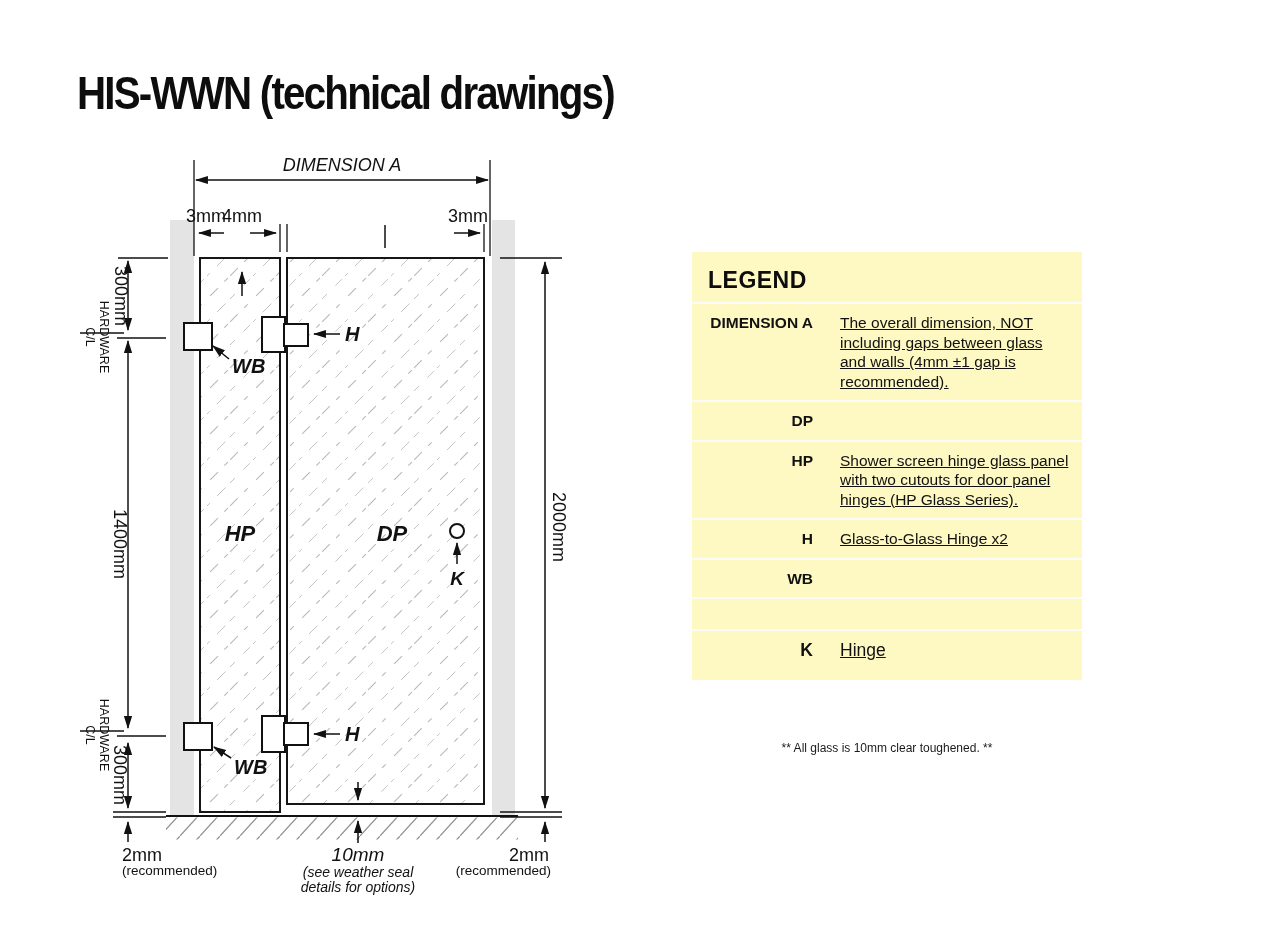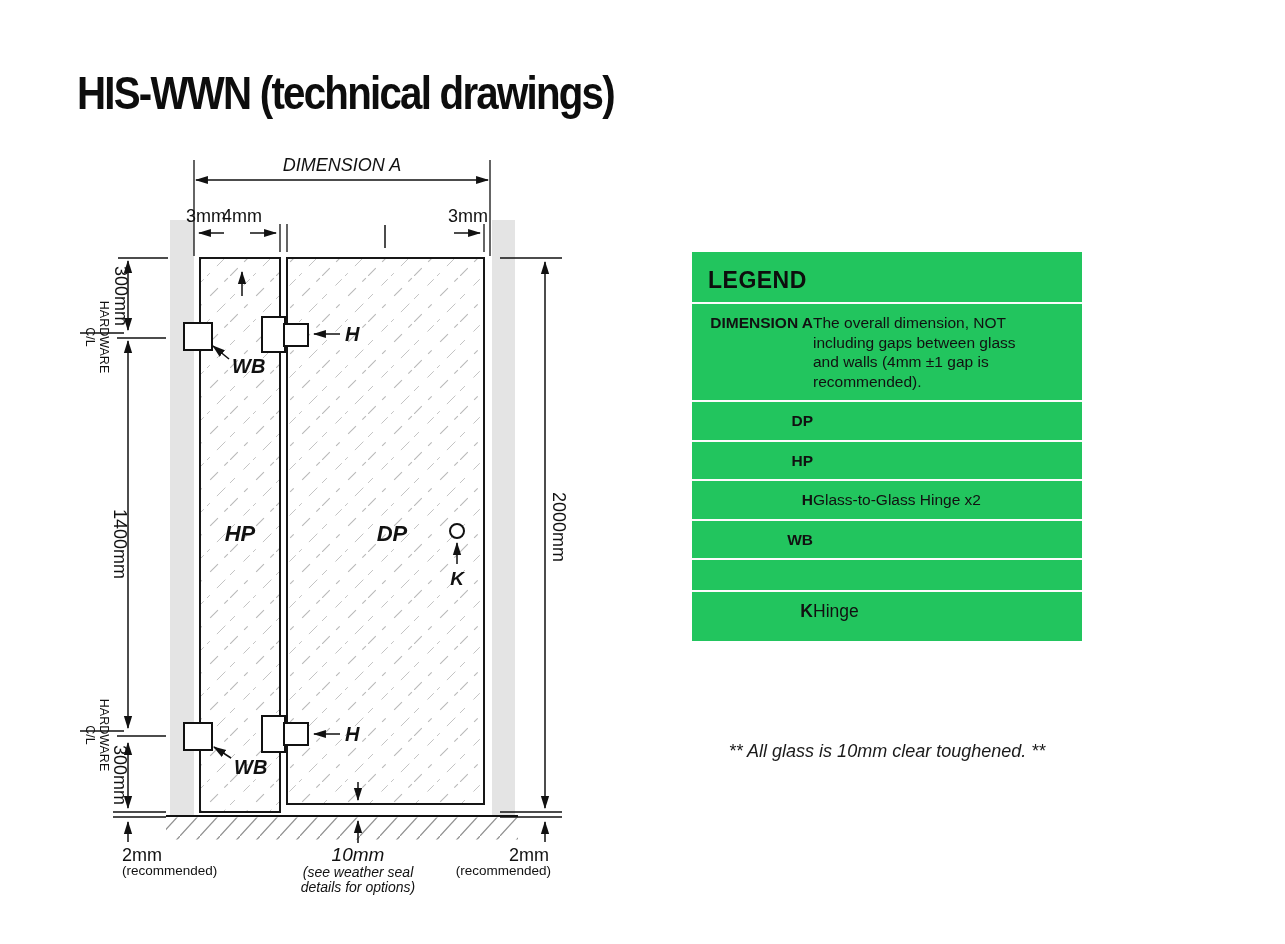--- a/index.html
+++ b/index.html
@@ -19,46 +19,46 @@
   .smalltxt{font-size:12.5px;}
   .itl{font-style:italic;}
   .callout{font-size:20px;font-weight:bold;font-style:italic;}
   .panellab{font-size:22px;font-weight:bold;font-style:italic;}
   .note{font-size:14px;font-style:italic;}
   .notelabel{font-size:19px;font-style:italic;}
   .rec{font-size:13.5px;}
 
   .legend{
     position:absolute;left:692px;top:252px;width:390px;
-    background:#22c55e;padding:0 0 10px 0;
+    background:#fef9c3;padding:0 0 10px 0;
   }
   .legend-heading{
     padding:15px 16px 8px 16px;border-bottom:2px solid #fbfbfb;
     font-size:23px;font-weight:bold;letter-spacing:0.5px;color:#0d0d0d;
   }
   .legend-row{
     display:flex;align-items:flex-start;
     padding:9px 0 9px 16px;border-bottom:2px solid #fbfbfb;
   }
   .legend-row:last-of-type{border-bottom:none;}
   .legend-term{
     width:105px;flex:0 0 105px;text-align:right;
     font-weight:bold;font-size:15.5px;line-height:19.5px;
   }
   .legend-def{
-    font-size:15.5px;line-height:19.5px;
-    white-space:pre;overflow:visible;
+    margin-left:27px;font-size:15.5px;line-height:19.5px;
+    white-space:pre;overflow:visible;text-decoration:underline;
   }
   .legend-row.empty{min-height:30px;padding:0 0 0 16px;}
   .legend-row.big .legend-term,.legend-row.big .legend-def{
     font-size:17.5px;line-height:21px;
   }
   .legend-footnote{
     position:absolute;left:692px;top:741px;width:390px;text-align:center;
-    font-size:18px;font-style:italic;color:#1a1a1a;
+    font-size:12px;color:#1a1a1a;
   }
 </style>
 </head>
 <body>
 
 <div class="page-title">HIS-WWN (technical drawings)</div>
 
 <svg width="1285" height="944" viewBox="0 0 1285 944">
   <defs>
     <marker id="arr" viewBox="0 0 12 10" refX="11" refY="5" markerWidth="13" markerHeight="11" orient="auto-start-reverse" markerUnits="userSpaceOnUse">
@@ -173,20 +173,23 @@
     <div class="legend-def">The overall dimension, NOT
 including gaps between glass
 and walls (4mm ±1 gap is
 recommended).</div>
   </div>
   <div class="legend-row">
     <div class="legend-term">DP</div>
   </div>
   <div class="legend-row">
     <div class="legend-term">HP</div>
+    <div class="legend-def">Shower screen hinge glass panel
+with two cutouts for door panel
+hinges (HP Glass Series).</div>
   </div>
   <div class="legend-row">
     <div class="legend-term">H</div>
     <div class="legend-def">Glass-to-Glass Hinge x2</div>
   </div>
   <div class="legend-row">
     <div class="legend-term">WB</div>
   </div>
   <div class="legend-row empty">
     <div class="legend-term"></div>

